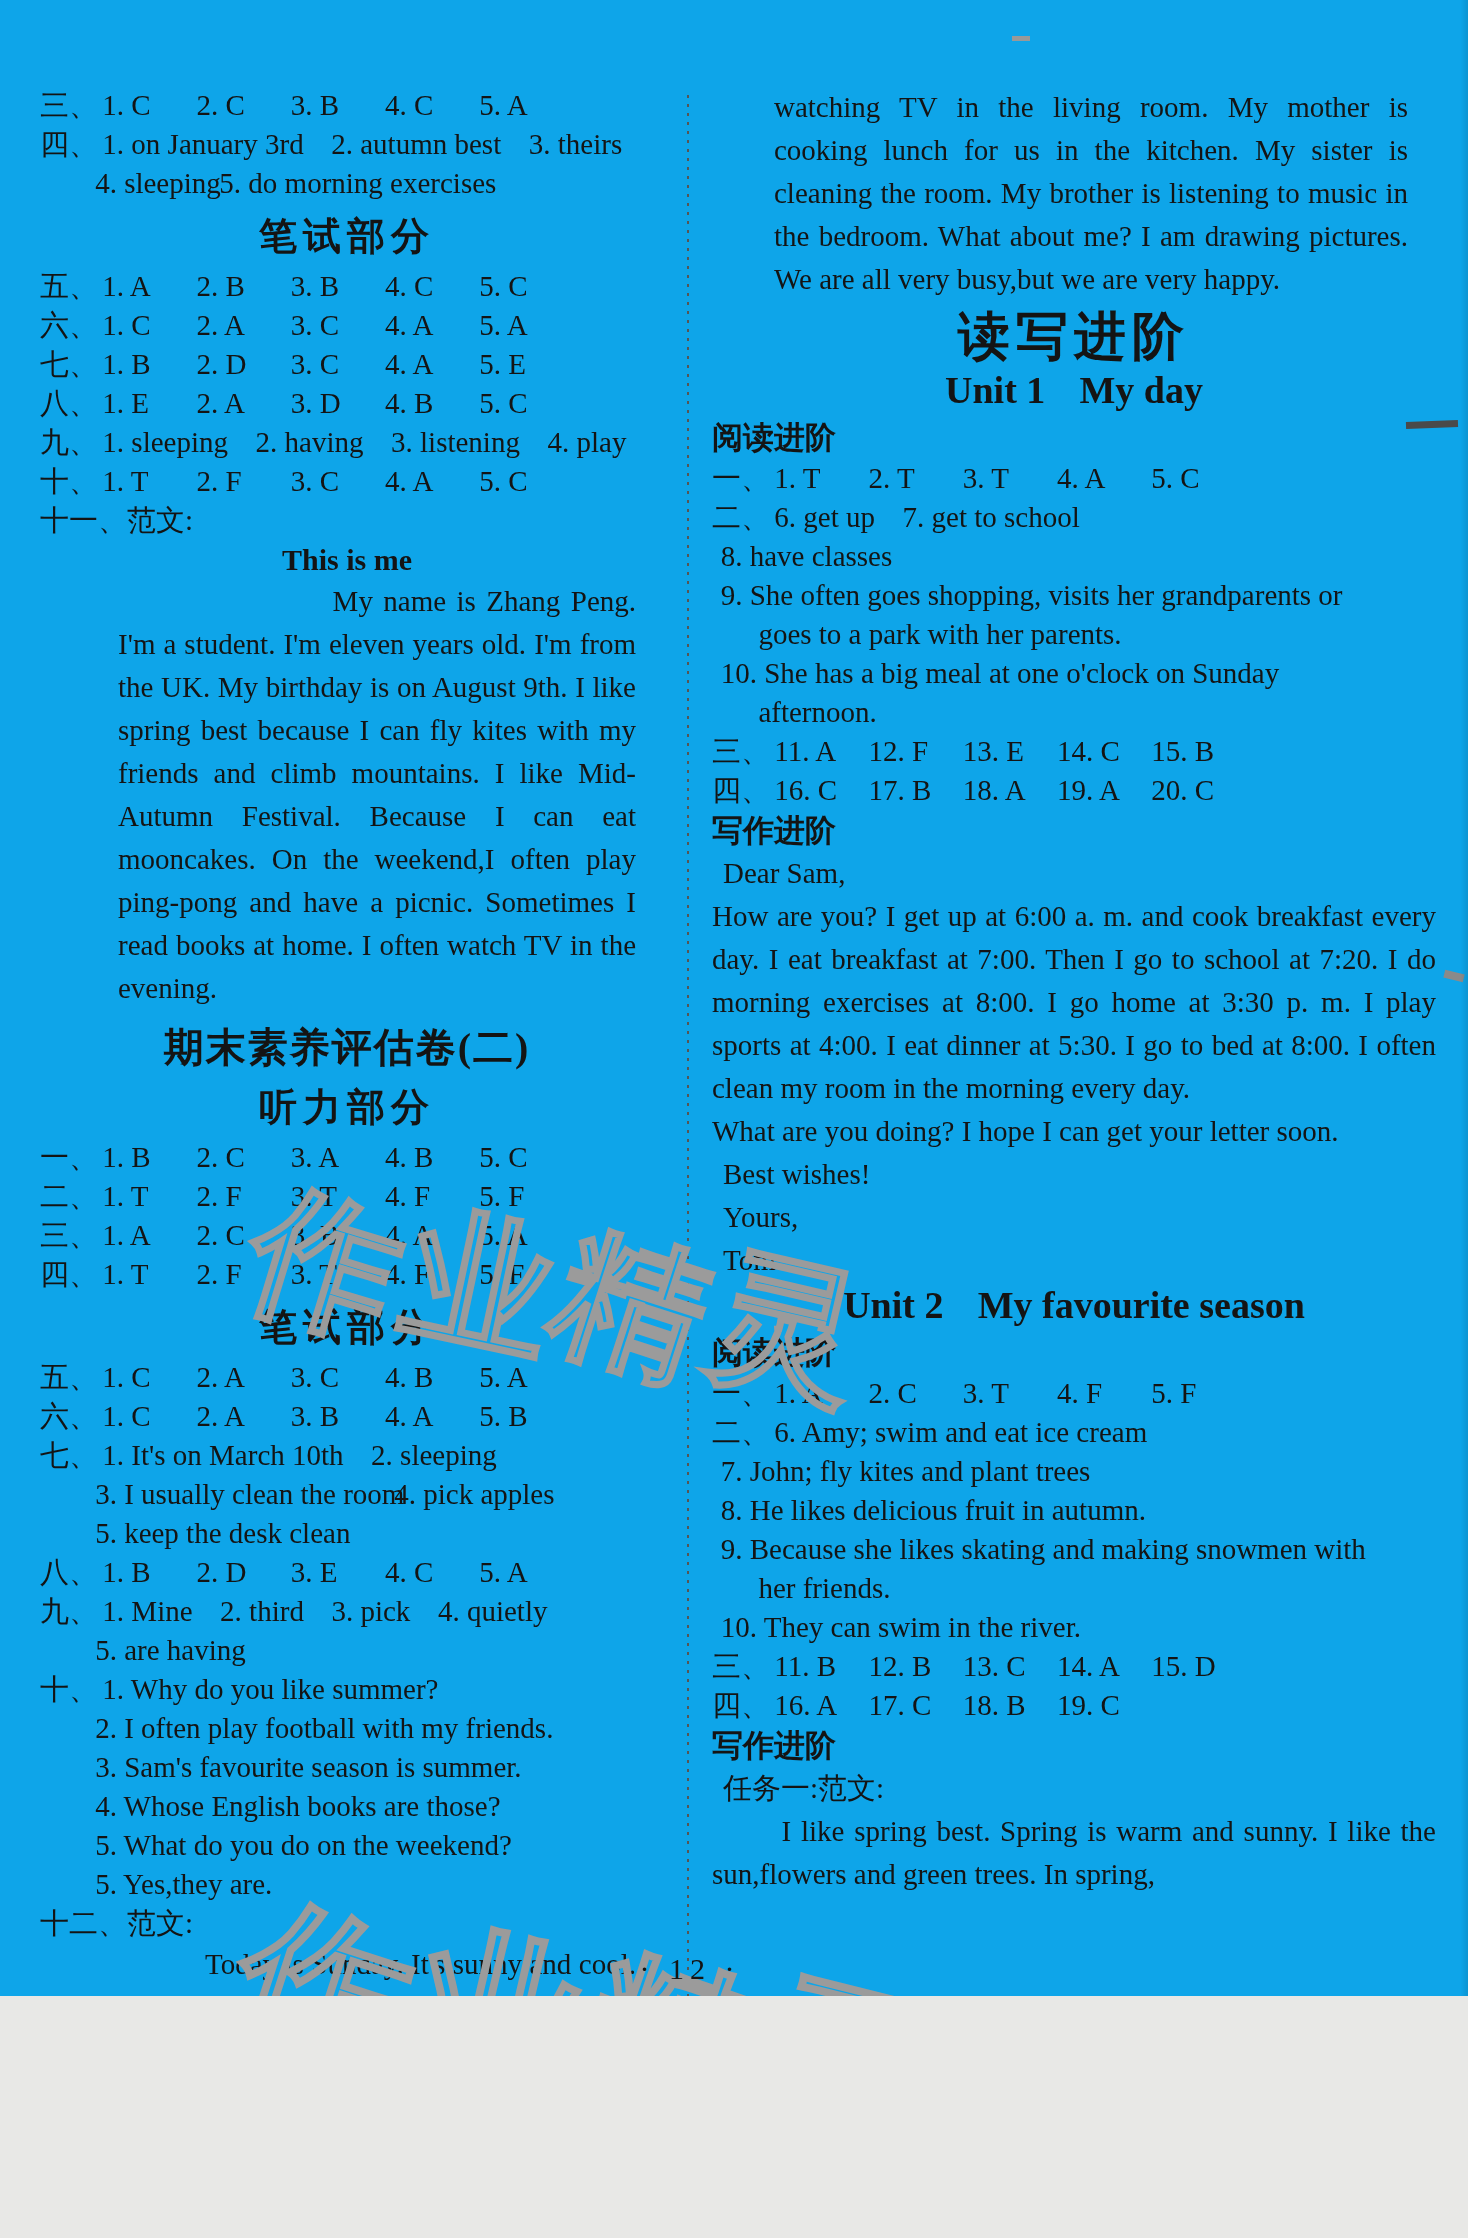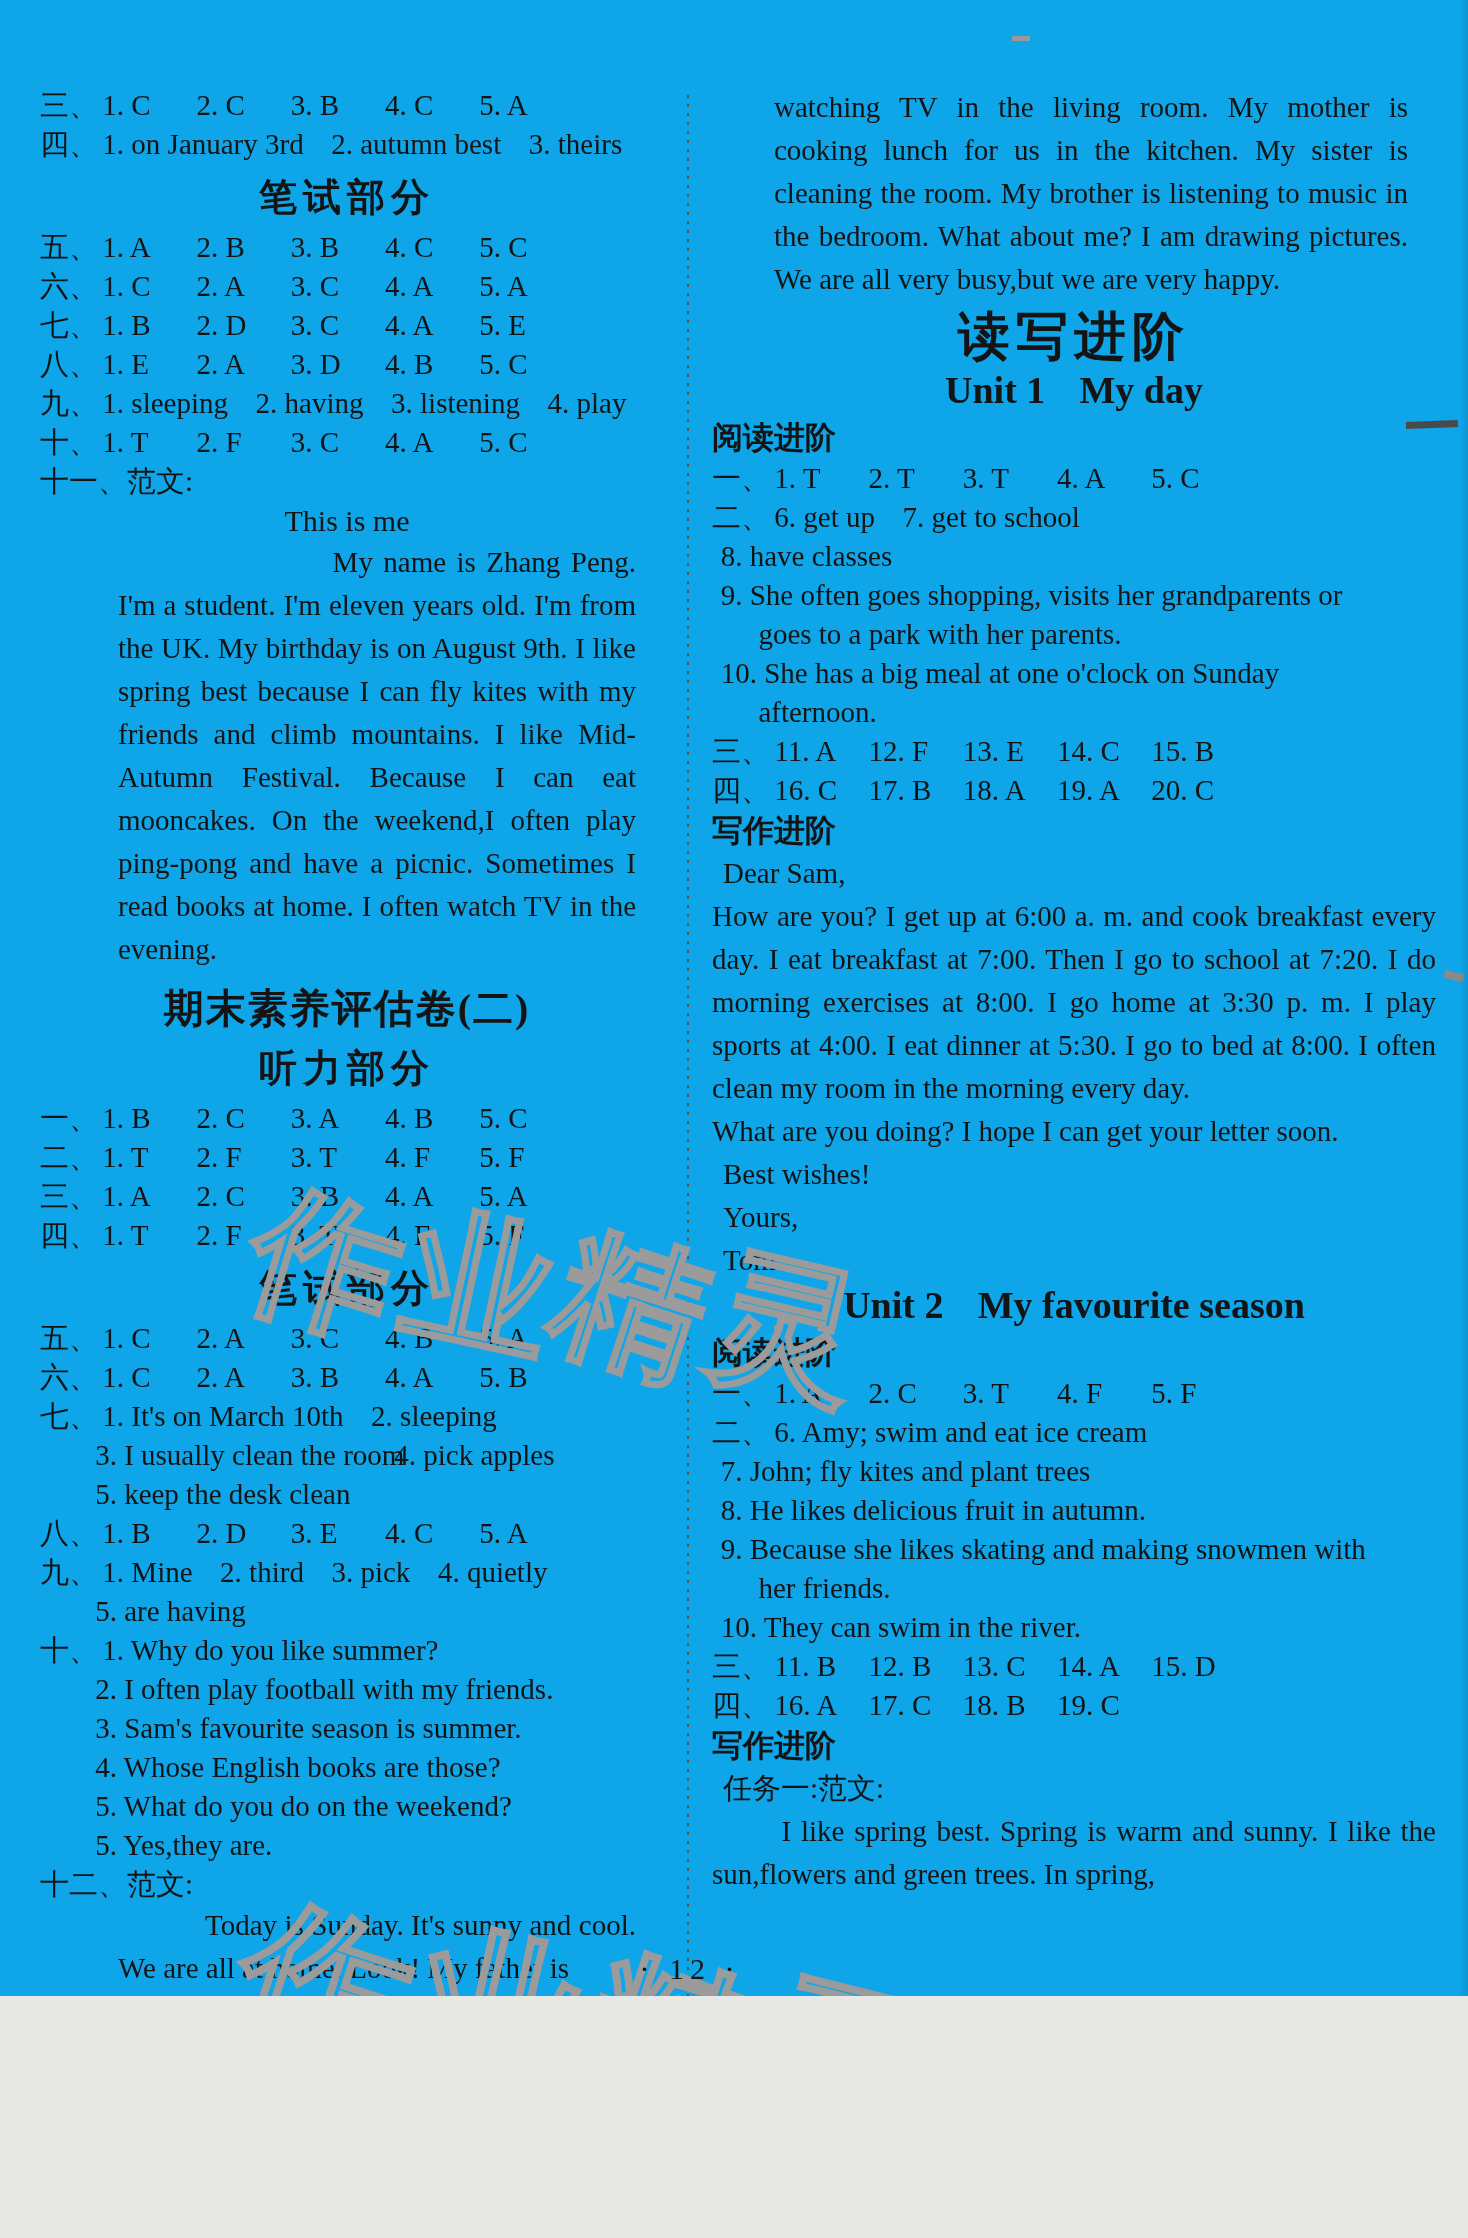--- a/index.html
+++ b/index.html
@@ -24,21 +24,21 @@
   .item{display:inline-block;margin-right:.95em;}
   .item.slot{min-width:2.3em;}
   .row.cont{white-space:normal;padding-left:4.5em;text-indent:-1.3em;}
   #right-col .row.cont{padding-left:2.9em;text-indent:-1.3em;}
   .h-section{font-size:38px;font-weight:bold;text-align:center;letter-spacing:6px;line-height:48px;margin:9px 0 7px;}
   .h-exam{font-size:40px;font-weight:bold;text-align:center;letter-spacing:2px;line-height:52px;margin:12px 0 2px;}
   .h-mega{font-size:52px;font-weight:bold;text-align:center;letter-spacing:6px;line-height:60px;margin:6px 0 0;}
   .h-unit{font-size:38px;font-weight:bold;text-align:center;line-height:46px;margin:0 0 4px;}
   .h-unit .unit-no{margin-right:.9em;}
   .h-sub{font-size:31px;font-weight:bold;line-height:42px;}
-  .h-essay{font-size:30px;font-weight:normal;text-align:center;line-height:40px;}
+  .h-essay{font-size:30px;font-weight:bold;text-align:center;line-height:40px;}
   .label-line{font-size:29px;line-height:39px;}
   .line{font-size:29px;line-height:43px;margin-left:11px;}
   .para{font-size:29px;line-height:43px;text-align:justify;font-family:Liberation Serif, serif;}
   .para.essay{margin-left:78px;margin-right:18px;}
   .para.essay-cont{margin-left:62px;margin-right:28px;}
   .indent-lg{text-indent:7.4em;}
   .indent-md{text-indent:3em;}
   .indent-sm{text-indent:2.4em;}
   .para.letter{margin:0;}
   
@@ -63,20 +63,21 @@
   #art3{left:1012px;top:36px;width:18px;height:5px;background:#999;}
   #edge-shade{position:absolute;right:0;top:0;width:8px;height:2238px;background:linear-gradient(to right,rgba(0,0,0,0),rgba(0,0,0,.10));}
 </style>
 </head>
 <body>
 
 <div id="page">
   <div id="left-col">
       <div class="row"><span class="prefix">三、</span><span class="item slot">1. C</span><span class="item slot">2. C</span><span class="item slot">3. B</span><span class="item slot">4. C</span><span class="item slot">5. A</span></div>
       <div class="row"><span class="prefix">四、</span><span class="item">1. on January 3rd</span><span class="item">2. autumn best</span><span class="item">3. theirs</span></div>
+      <div class="row cont"><span class="item">4. sleeping</span><span class="item">5. do morning exercises</span></div>
       <div class="h-section">笔试部分</div>
       <div class="row"><span class="prefix">五、</span><span class="item slot">1. A</span><span class="item slot">2. B</span><span class="item slot">3. B</span><span class="item slot">4. C</span><span class="item slot">5. C</span></div>
       <div class="row"><span class="prefix">六、</span><span class="item slot">1. C</span><span class="item slot">2. A</span><span class="item slot">3. C</span><span class="item slot">4. A</span><span class="item slot">5. A</span></div>
       <div class="row"><span class="prefix">七、</span><span class="item slot">1. B</span><span class="item slot">2. D</span><span class="item slot">3. C</span><span class="item slot">4. A</span><span class="item slot">5. E</span></div>
       <div class="row"><span class="prefix">八、</span><span class="item slot">1. E</span><span class="item slot">2. A</span><span class="item slot">3. D</span><span class="item slot">4. B</span><span class="item slot">5. C</span></div>
       <div class="row"><span class="prefix">九、</span><span class="item">1. sleeping</span><span class="item">2. having</span><span class="item">3. listening</span><span class="item">4. play</span></div>
       <div class="row"><span class="prefix">十、</span><span class="item slot">1. T</span><span class="item slot">2. F</span><span class="item slot">3. C</span><span class="item slot">4. A</span><span class="item slot">5. C</span></div>
       <div class="label-line">十一、范文:</div>
       <div class="h-essay">This is me</div>
       <div class="para essay indent-lg">My name is Zhang Peng. I'm a student. I'm eleven years old. I'm from the UK. My birthday is on August 9th. I like spring best because I can fly kites with my friends and climb mountains. I like Mid-Autumn Festival. Because I can eat mooncakes. On the weekend,I often play ping-pong and have a picnic. Sometimes I read books at home. I often watch TV in the evening.</div>

